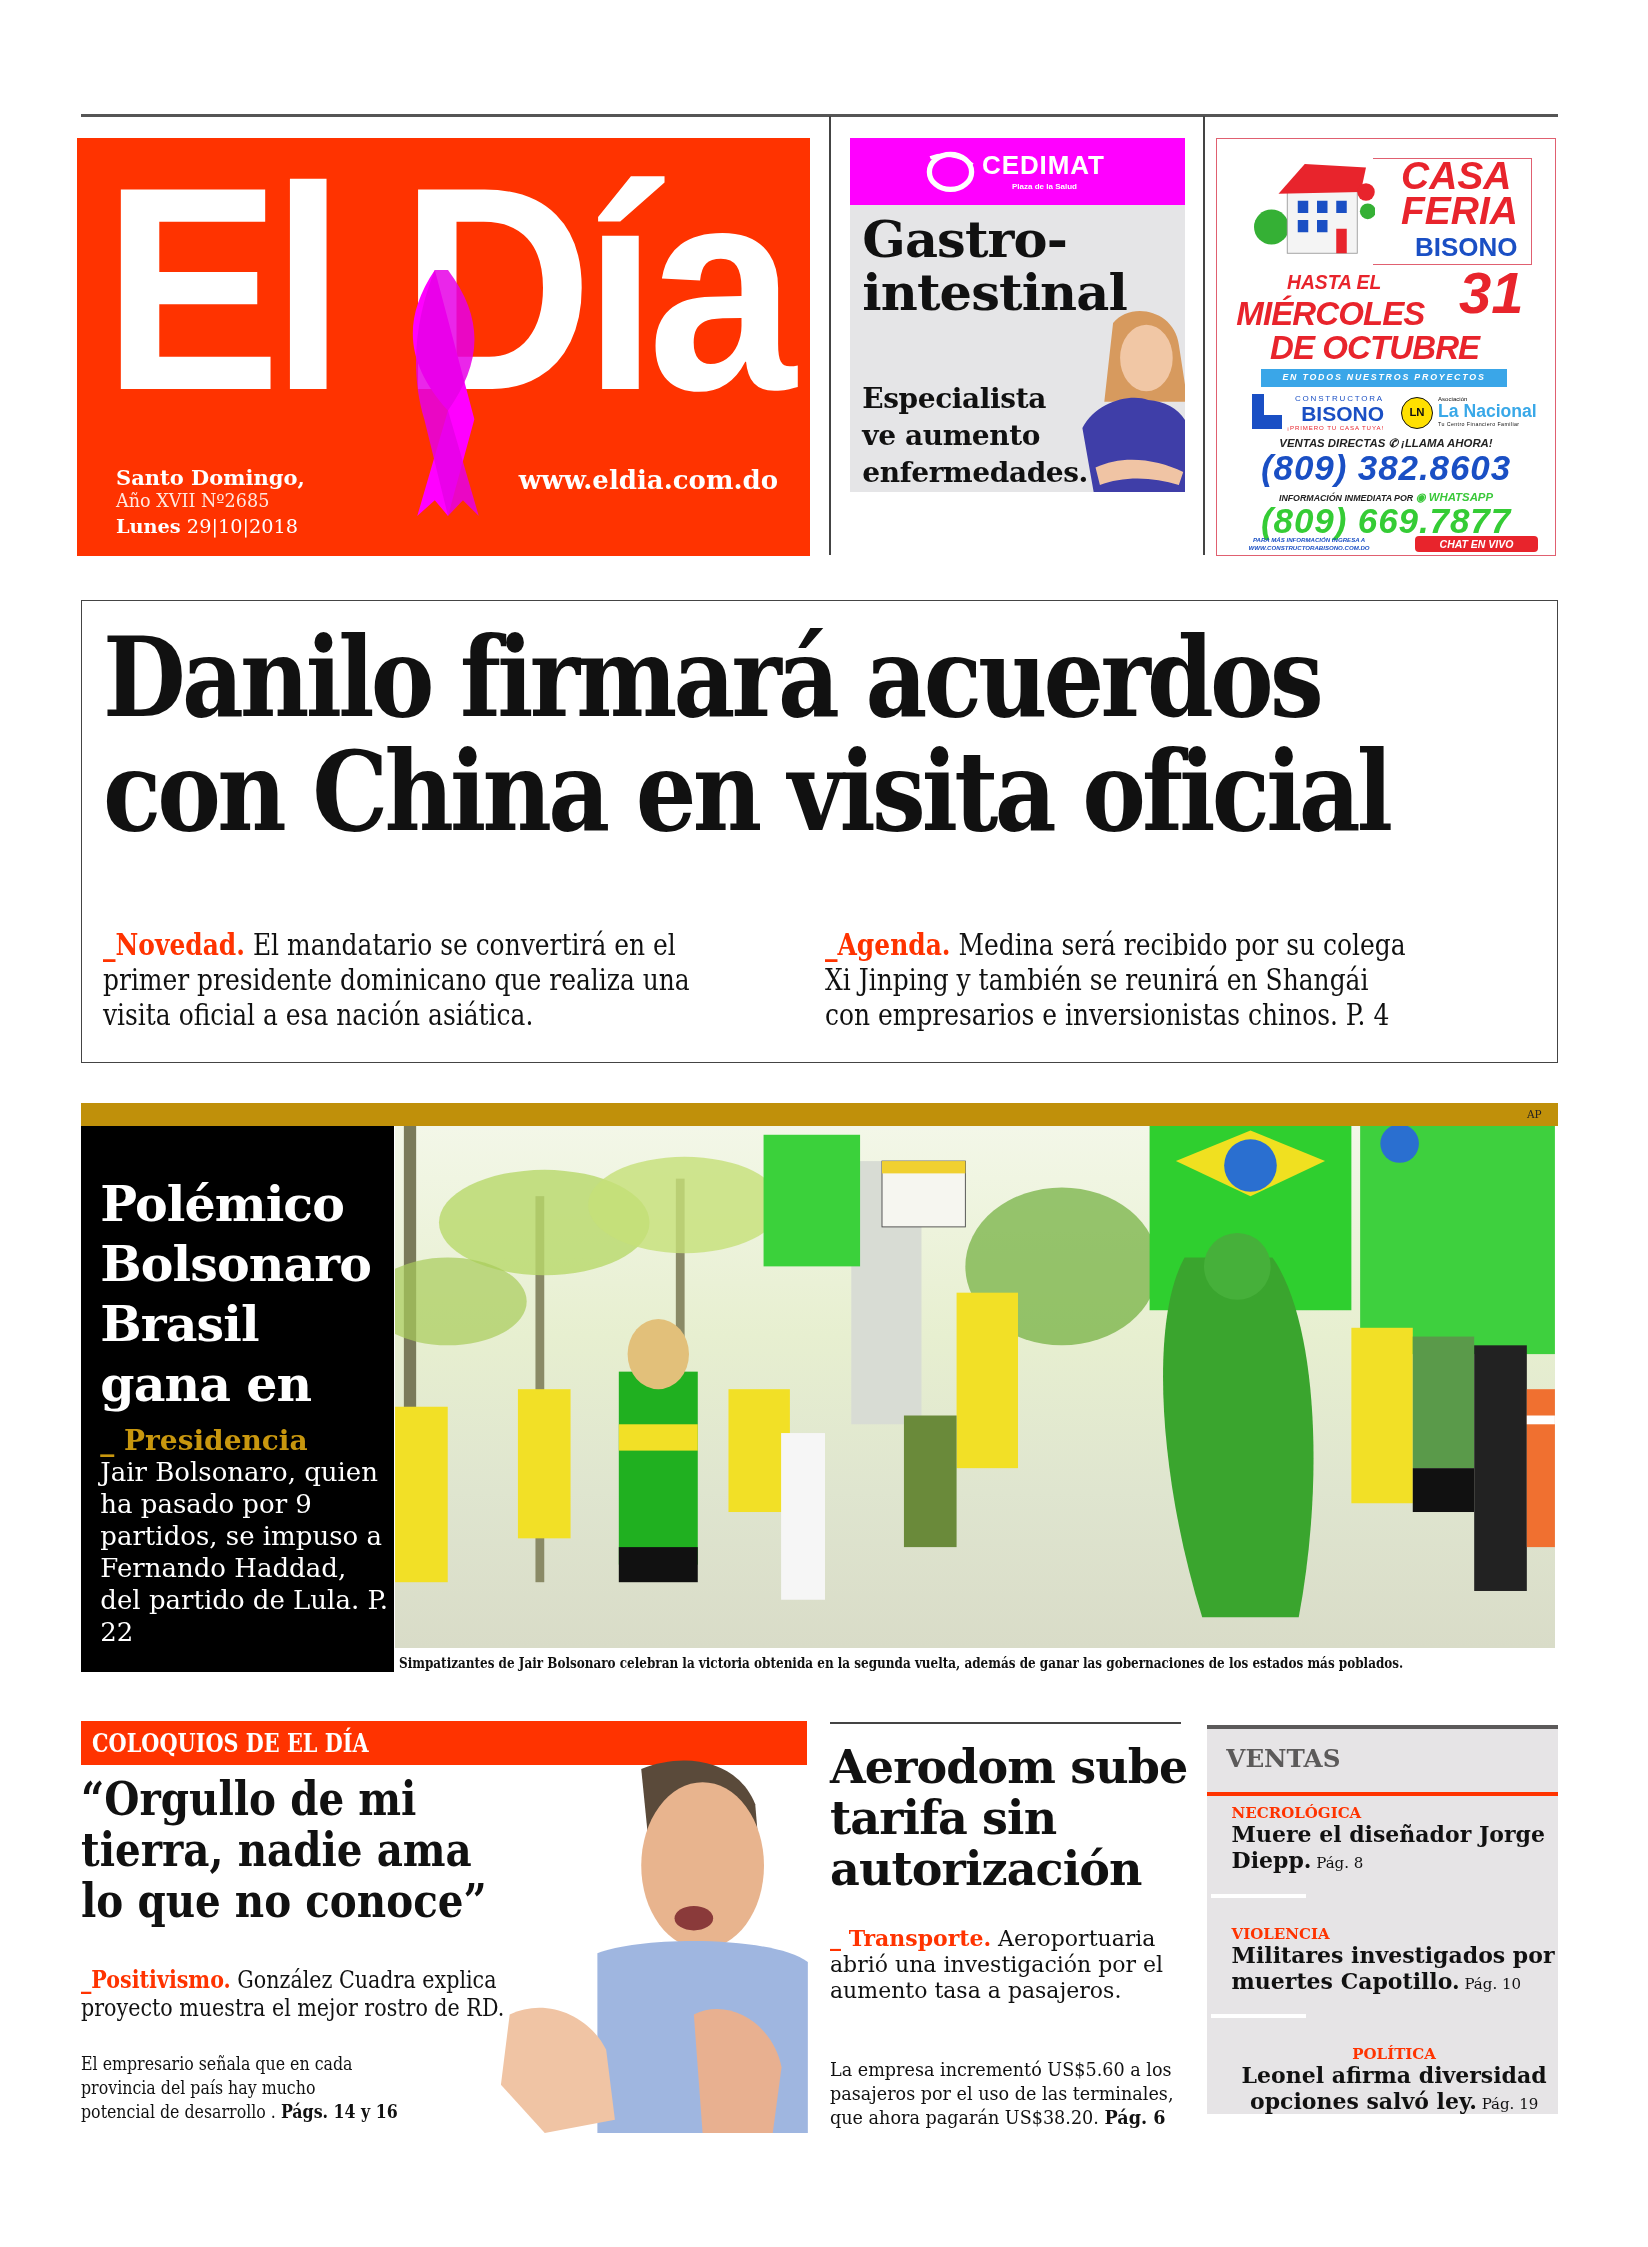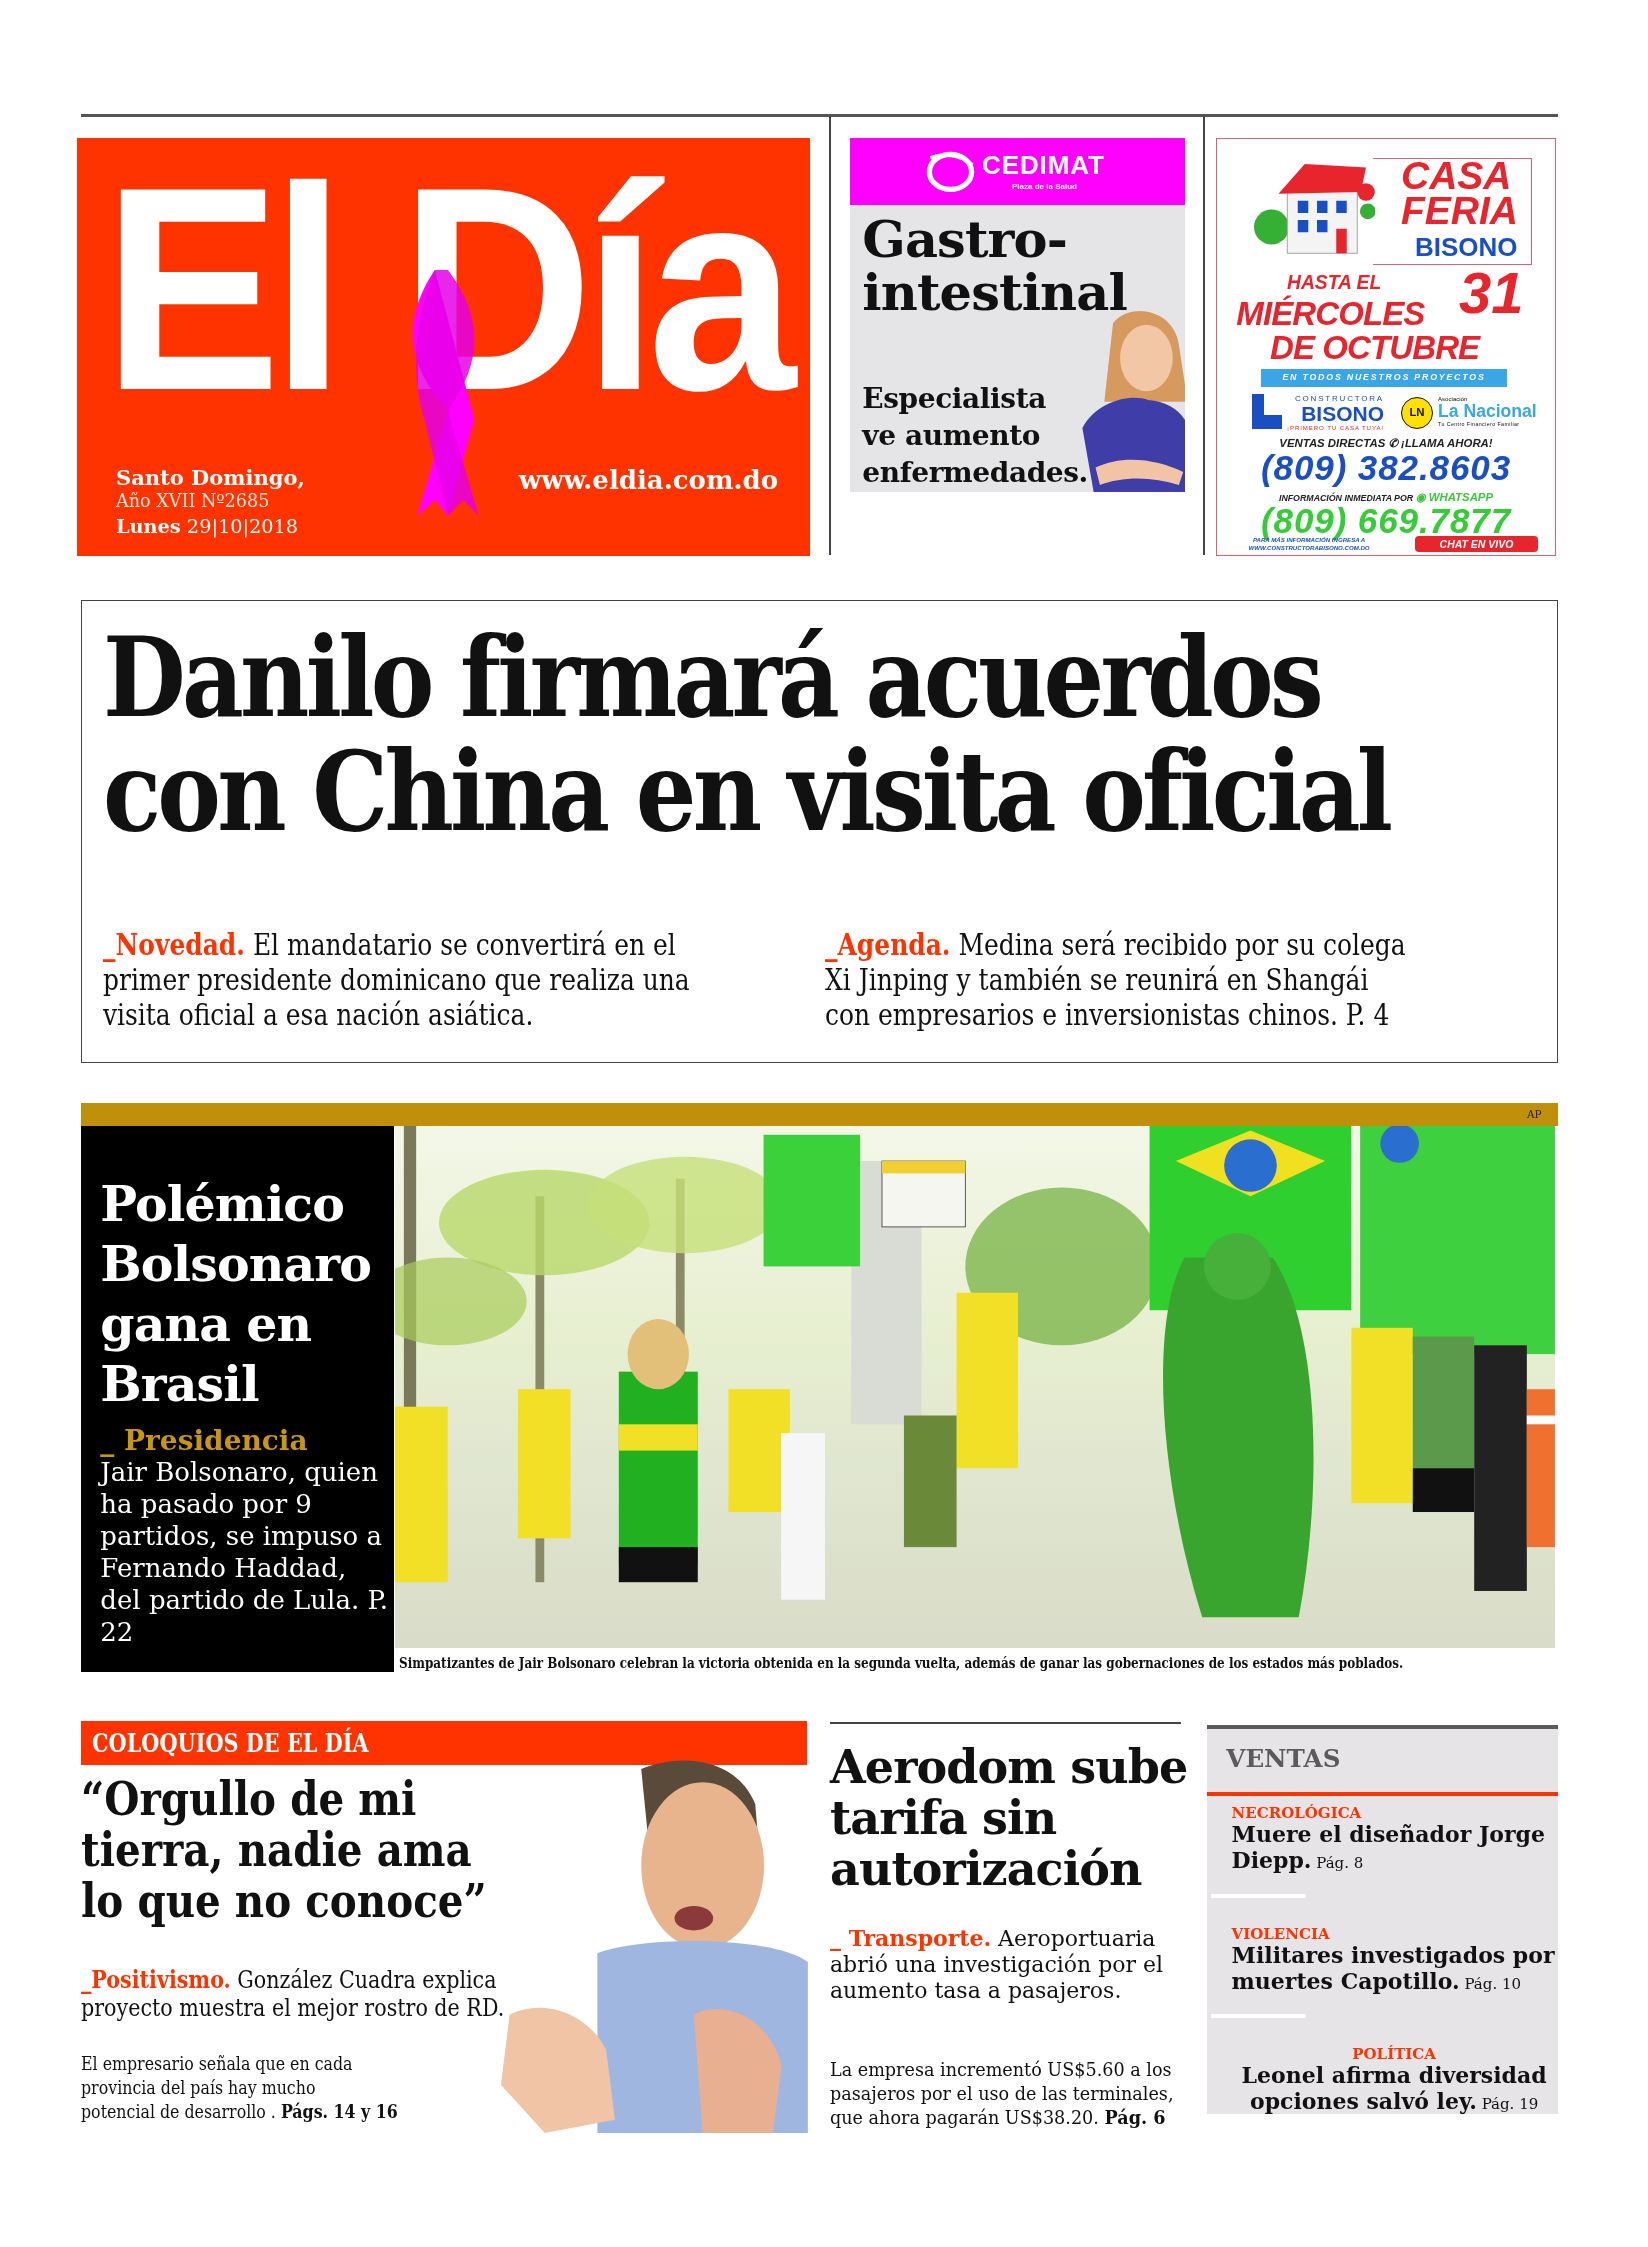--- a/index.html
+++ b/index.html
@@ -200,22 +200,22 @@
     <span class="kicker">_Agenda.</span><span> Medina será recibido por su colega Xi Jinping y también se reunirá en Shangái con empresarios e inversionistas chinos. P. 4</span>
   </div>
 </div>
 
 <div class="abs gold-bar"></div>
 <div class="abs ap">AP</div>
 <div class="abs brazil-side">
   <div class="bz-h">
     <div>Polémico</div>
     <div>Bolsonaro</div>
+    <div>Brasil</div>
     <div>gana en</div>
-    <div>Brasil</div>
   </div>
   <div class="bz-k">_ Presidencia</div>
   <div class="bz-t">Jair Bolsonaro, quien ha pasado por 9 partidos, se impuso a Fernando Haddad, del partido de Lula. P. 22</div>
 </div>
 <div class="abs photo">
   <svg width="1160" height="522" viewBox="0 0 1322 595">
 
     <rect x="10" y="0" width="14" height="500" fill="#7a7a5a"></rect>
     <rect x="160" y="80" width="10" height="440" fill="#8a8a66"></rect>
     <rect x="320" y="60" width="10" height="400" fill="#8a8a66"></rect>

